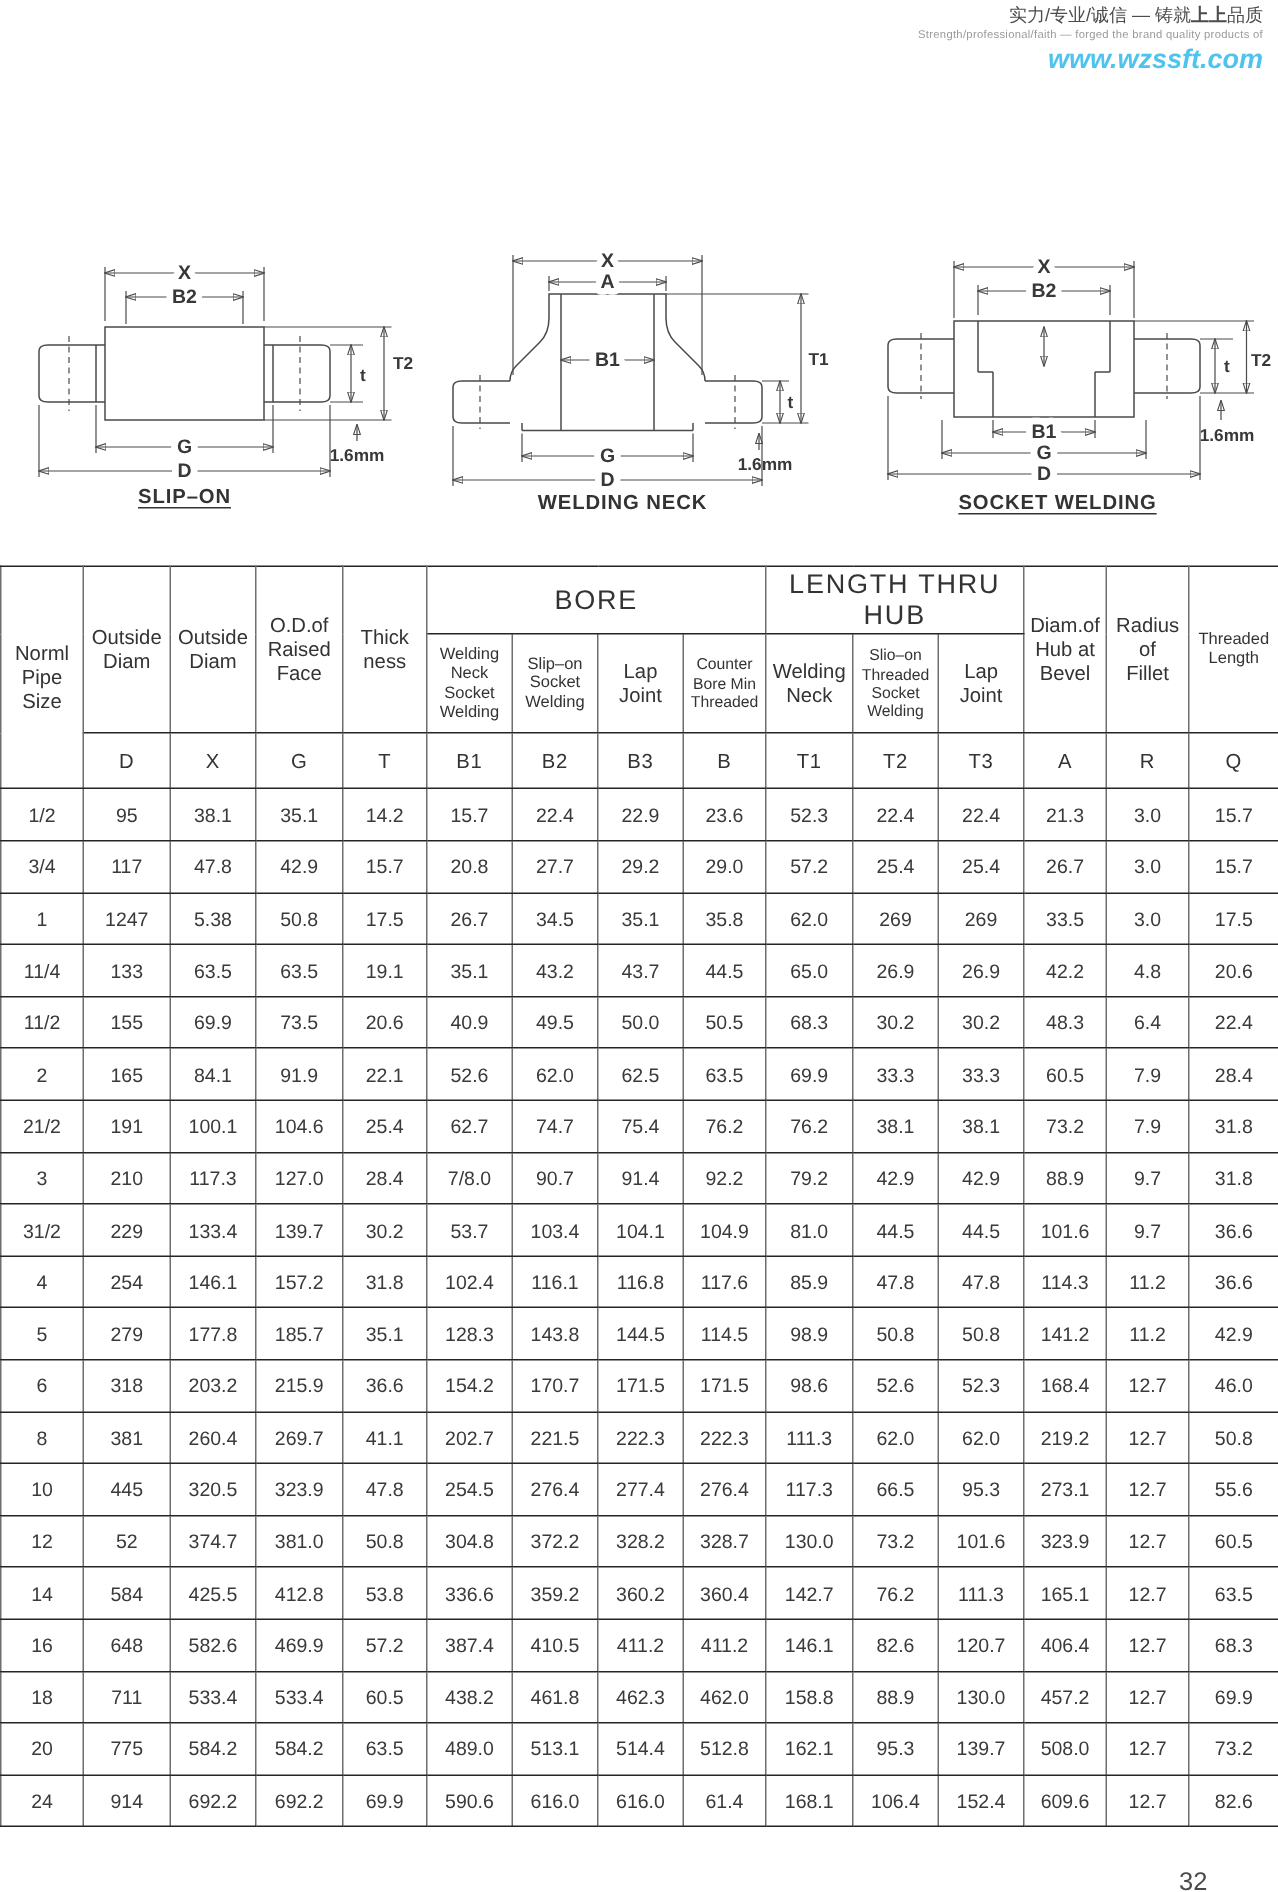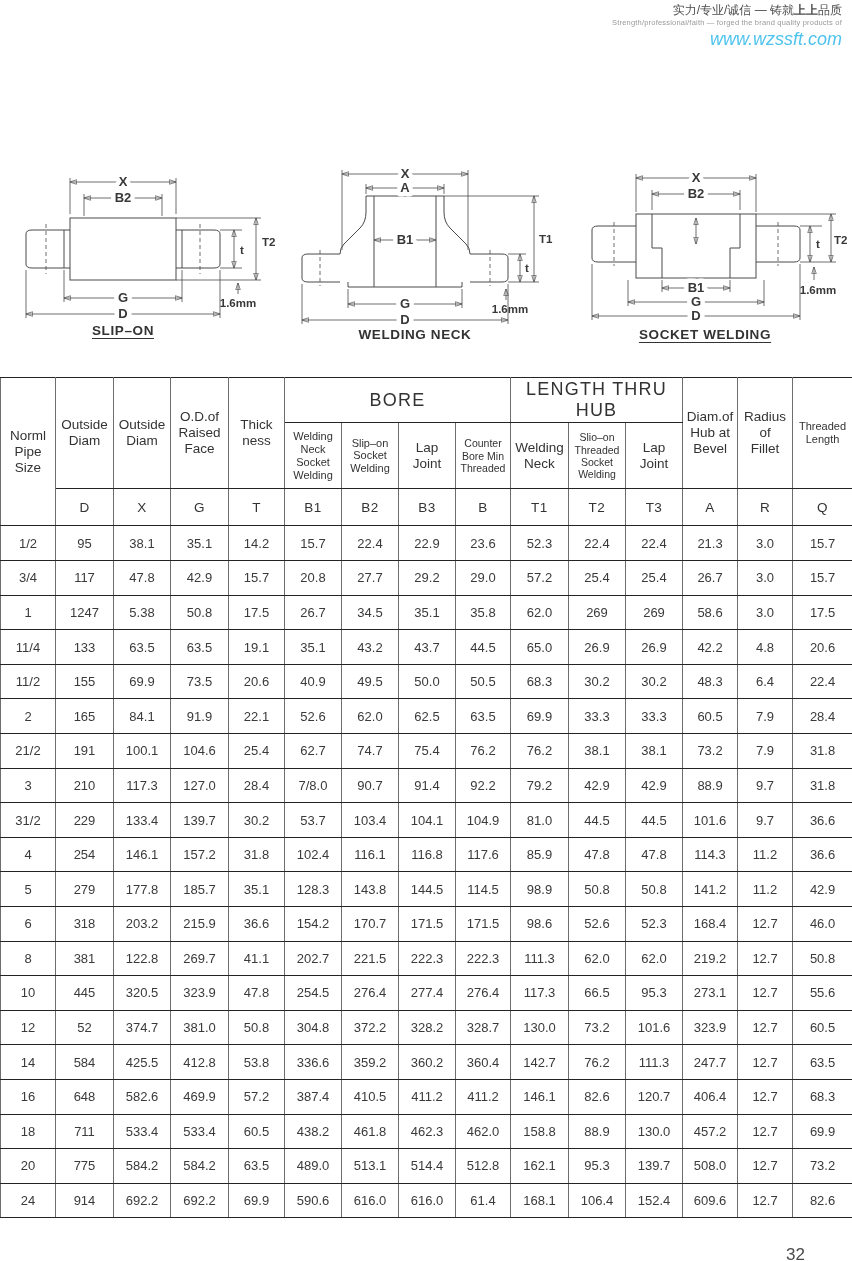--- a/index.html
+++ b/index.html
@@ -3,21 +3,21 @@
 <meta charset="utf-8">
 <style>
   html,body{margin:0;padding:0;background:#fff;}
   .page{position:relative;width:852px;height:1261px;background:#ffffff;overflow:hidden;
         font-family:"Liberation Sans",sans-serif;color:#3a3a3a;}
   
   .brand{position:absolute;top:3px;right:10px;text-align:right;line-height:1.25;}
   .slogan-cn{font-size:12px;color:#4c4c4c;}
   .slogan-cn b{font-weight:700;}
   .slogan-en{font-size:7.5px;color:#9a9a9a;letter-spacing:.2px;padding-left:12px;}
-  .website{font-size:18px;color:#4ec3ee;font-style:italic;font-weight:400;margin-top:1px;}
+  .website{font-size:18px;color:#4ec3ee;font-style:italic;font-weight:700;margin-top:1px;}
   
   .title{position:absolute;left:6px;top:34px;font-size:33px;color:#403b38;letter-spacing:.5px;}
   
   .dg{position:absolute;}
   .dg line,.dg path,.dg rect{stroke:#4a4a4a;stroke-width:1;fill:none;}
   .dg .thin{stroke-width:.8;}
   .dg .dash{stroke-dasharray:4 3;stroke-width:.8;}
   .dg text{font-family:"Liberation Sans",sans-serif;font-size:13px;font-weight:700;
            fill:#383838;stroke:none;}
   .dg text.sm{font-size:11.5px;}
@@ -332,21 +332,21 @@
           <td>5.38</td>
           <td>50.8</td>
           <td>17.5</td>
           <td>26.7</td>
           <td>34.5</td>
           <td>35.1</td>
           <td>35.8</td>
           <td>62.0</td>
           <td>269</td>
           <td>269</td>
-          <td>58.6</td>
+          <td>33.5</td>
           <td>3.0</td>
           <td>17.5</td>
         </tr>
         <tr>
           <td>11/4</td>
           <td>133</td>
           <td>63.5</td>
           <td>63.5</td>
           <td>19.1</td>
           <td>35.1</td>
@@ -492,21 +492,21 @@
           <td>98.6</td>
           <td>52.6</td>
           <td>52.3</td>
           <td>168.4</td>
           <td>12.7</td>
           <td>46.0</td>
         </tr>
         <tr>
           <td>8</td>
           <td>381</td>
-          <td>122.8</td>
+          <td>260.4</td>
           <td>269.7</td>
           <td>41.1</td>
           <td>202.7</td>
           <td>221.5</td>
           <td>222.3</td>
           <td>222.3</td>
           <td>111.3</td>
           <td>62.0</td>
           <td>62.0</td>
           <td>219.2</td>
@@ -553,21 +553,21 @@
           <td>425.5</td>
           <td>412.8</td>
           <td>53.8</td>
           <td>336.6</td>
           <td>359.2</td>
           <td>360.2</td>
           <td>360.4</td>
           <td>142.7</td>
           <td>76.2</td>
           <td>111.3</td>
-          <td>247.7</td>
+          <td>165.1</td>
           <td>12.7</td>
           <td>63.5</td>
         </tr>
         <tr>
           <td>16</td>
           <td>648</td>
           <td>582.6</td>
           <td>469.9</td>
           <td>57.2</td>
           <td>387.4</td>

